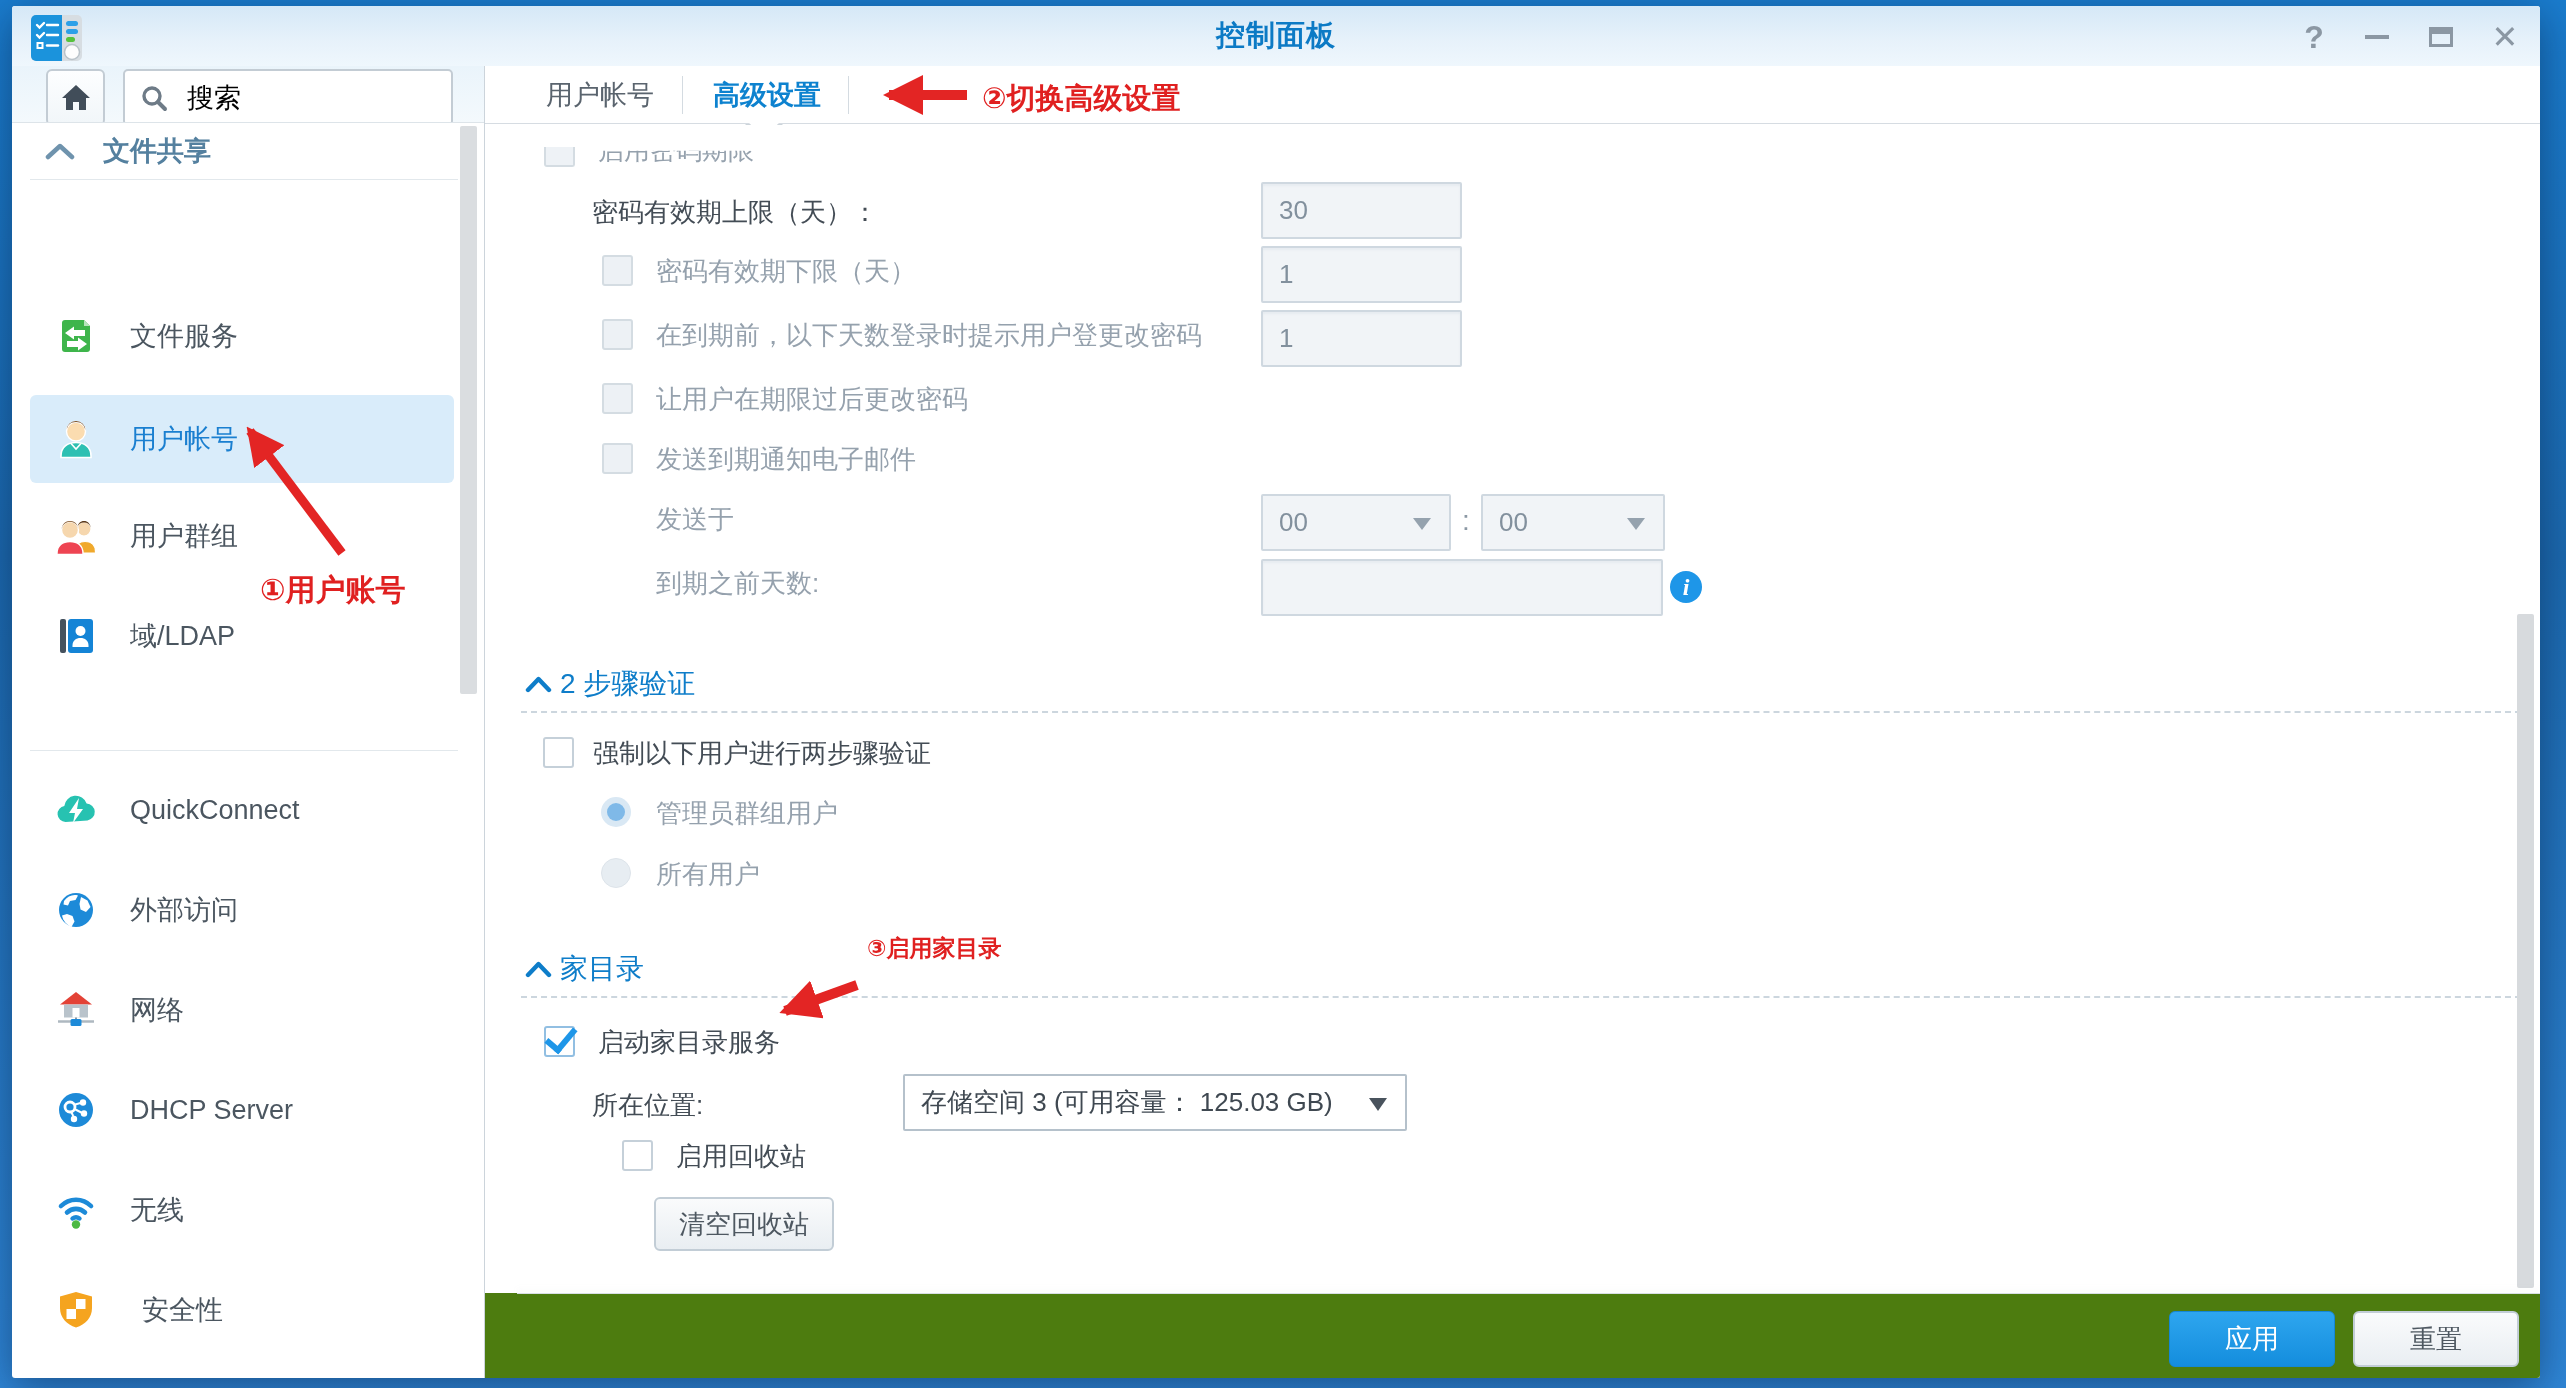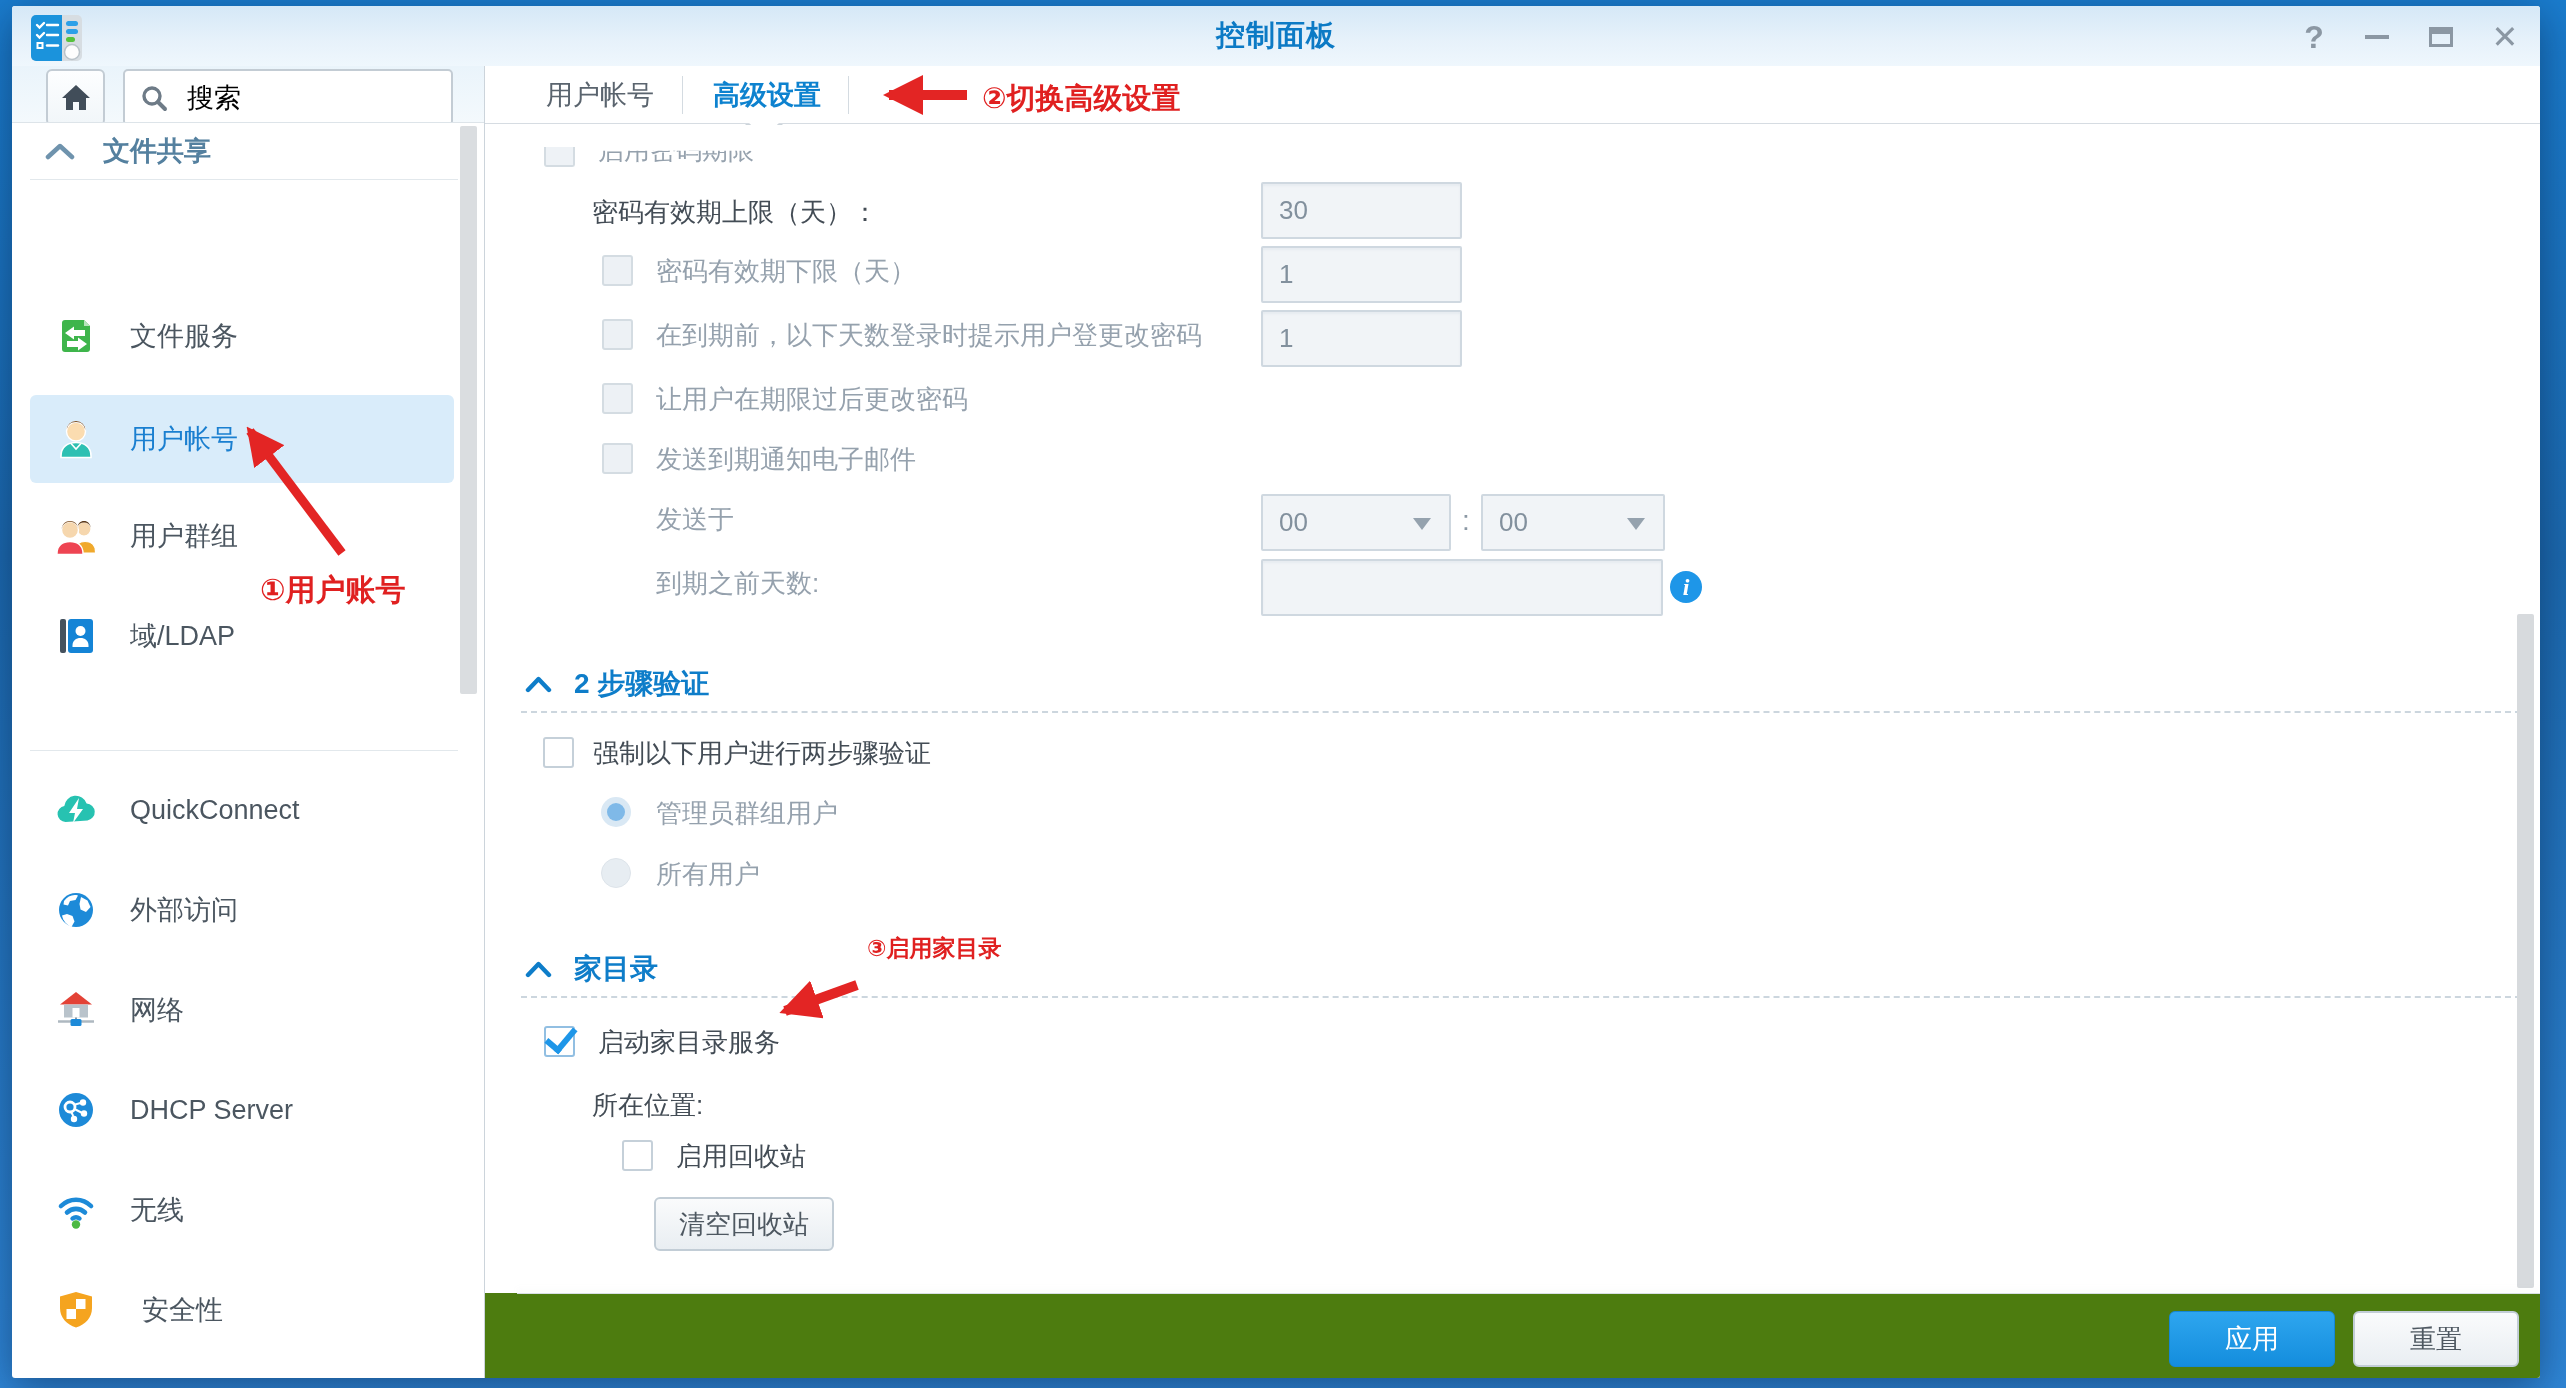--- a/index.html
+++ b/index.html
@@ -67,21 +67,21 @@
   .radio.sel::after { content:""; position:absolute; left:6px; top:6px; width:18px; height:18px; border-radius:50%; background:#7fb9e8; }
   .radio.unsel { background:#e7edf2; border:1px solid #dde4ea; }
   .tin { position:absolute; height:57px; background:#f1f4f7; border:2px solid #cfd8e0; border-radius:2px; display:flex; align-items:center; padding-left:16px; font-size:26px; color:#82909d; box-shadow:inset 0 2px 2px rgba(120,140,160,.08); }
   .dd { position:absolute; height:57px; border-radius:2px; display:flex; align-items:center; padding-left:16px; font-size:26px; }
   .dd.dis { background:#f1f4f7; border:2px solid #cfd8e0; color:#82909d; }
   .dd.en { background:#fff; border:2px solid #b5c1cb; color:#3f4851; }
   .caret { position:absolute; right:18px; top:50%; margin-top:-5px; width:0; height:0; border-left:9px solid transparent; border-right:9px solid transparent; }
   .caret.gray { border-top:12px solid #95a2ae; }
   .caret.dark { border-top:13px solid #49535d; }
   .sect-head { position:absolute; display:flex; align-items:center; }
-  .sect-title { font-size:28px; font-weight:bold; color:#0e7dc9; margin-left:22px; white-space:nowrap; }
+  .sect-title { font-size:28px; font-weight:normal; color:#0e7dc9; margin-left:8px; white-space:nowrap; }
   .dotted { position:absolute; left:36px; width:2000px; border-top:2px dashed #ccd6de; }
   .colon-sep { position:absolute; font-size:28px; color:#8b98a4; }
   .info-icon { position:absolute; width:32px; height:32px; border-radius:50%; background:#1e96e8; color:#fff; display:flex; align-items:center; justify-content:center; font-family:"Liberation Serif",serif; font-style:italic; font-weight:bold; font-size:24px; }
   .btn-plain { position:absolute; background:linear-gradient(180deg,#fafbfc,#e9eef2); border:2px solid #c2cdd6; border-radius:6px; font-size:26px; color:#4e5861; display:flex; align-items:center; justify-content:center; cursor:pointer; }
   .form-thumb { position:absolute; left:2032px; top:489px; width:17px; height:674px; background:#d7dadd; border-radius:2px; }
 
   
   .footer { position:absolute; left:0; top:1227px; width:100%; height:96px; background:#4d7c0f; }
   .footer .ftline { position:absolute; left:32px; top:0; width:2023px; height:1px; background:#d9dfe4; box-shadow:0 -3px 6px rgba(150,160,170,.18); }
   .btn-apply { position:absolute; left:1684px; top:18px; width:166px; height:56px; background:linear-gradient(180deg,#2ea6ef,#148ddd); border:1px solid #1587d6; border-radius:6px; color:#fff; font-size:27px; display:flex; align-items:center; justify-content:center; cursor:pointer; }
@@ -368,20 +368,24 @@
                 <path d="M0 0 L10 5 L0 10 z" fill="#e32524"></path>
               </marker>
           </defs>
           <line x1="372" y1="860" x2="300" y2="886" stroke="#e32524" stroke-width="10" marker-end="url(#ah3)"></line>
         </svg>
 
         <div class="cb checked" style="left:59px; top:901px;"></div>
         <div class="flabel lab-dark" style="left:113px; top:900px;">启动家目录服务</div>
 
         <div class="flabel lab-dark" style="left:107px; top:963px;">所在位置:</div>
+        <div class="dd en" style="left:418px; top:949px; width:504px;">
+          <span>存储空间 3 (可用容量： 125.03 GB)</span>
+          <span class="caret dark"></span>
+        </div>
 
         <div class="cb" style="left:137px; top:1015px;"></div>
         <div class="flabel lab-dark" style="left:191px; top:1014px;">启用回收站</div>
 
         <div class="btn-plain" style="left:169px; top:1072px; width:180px; height:54px;">清空回收站</div>
 
         <div class="form-thumb"></div>
       </div>
 
       <div class="footer">

